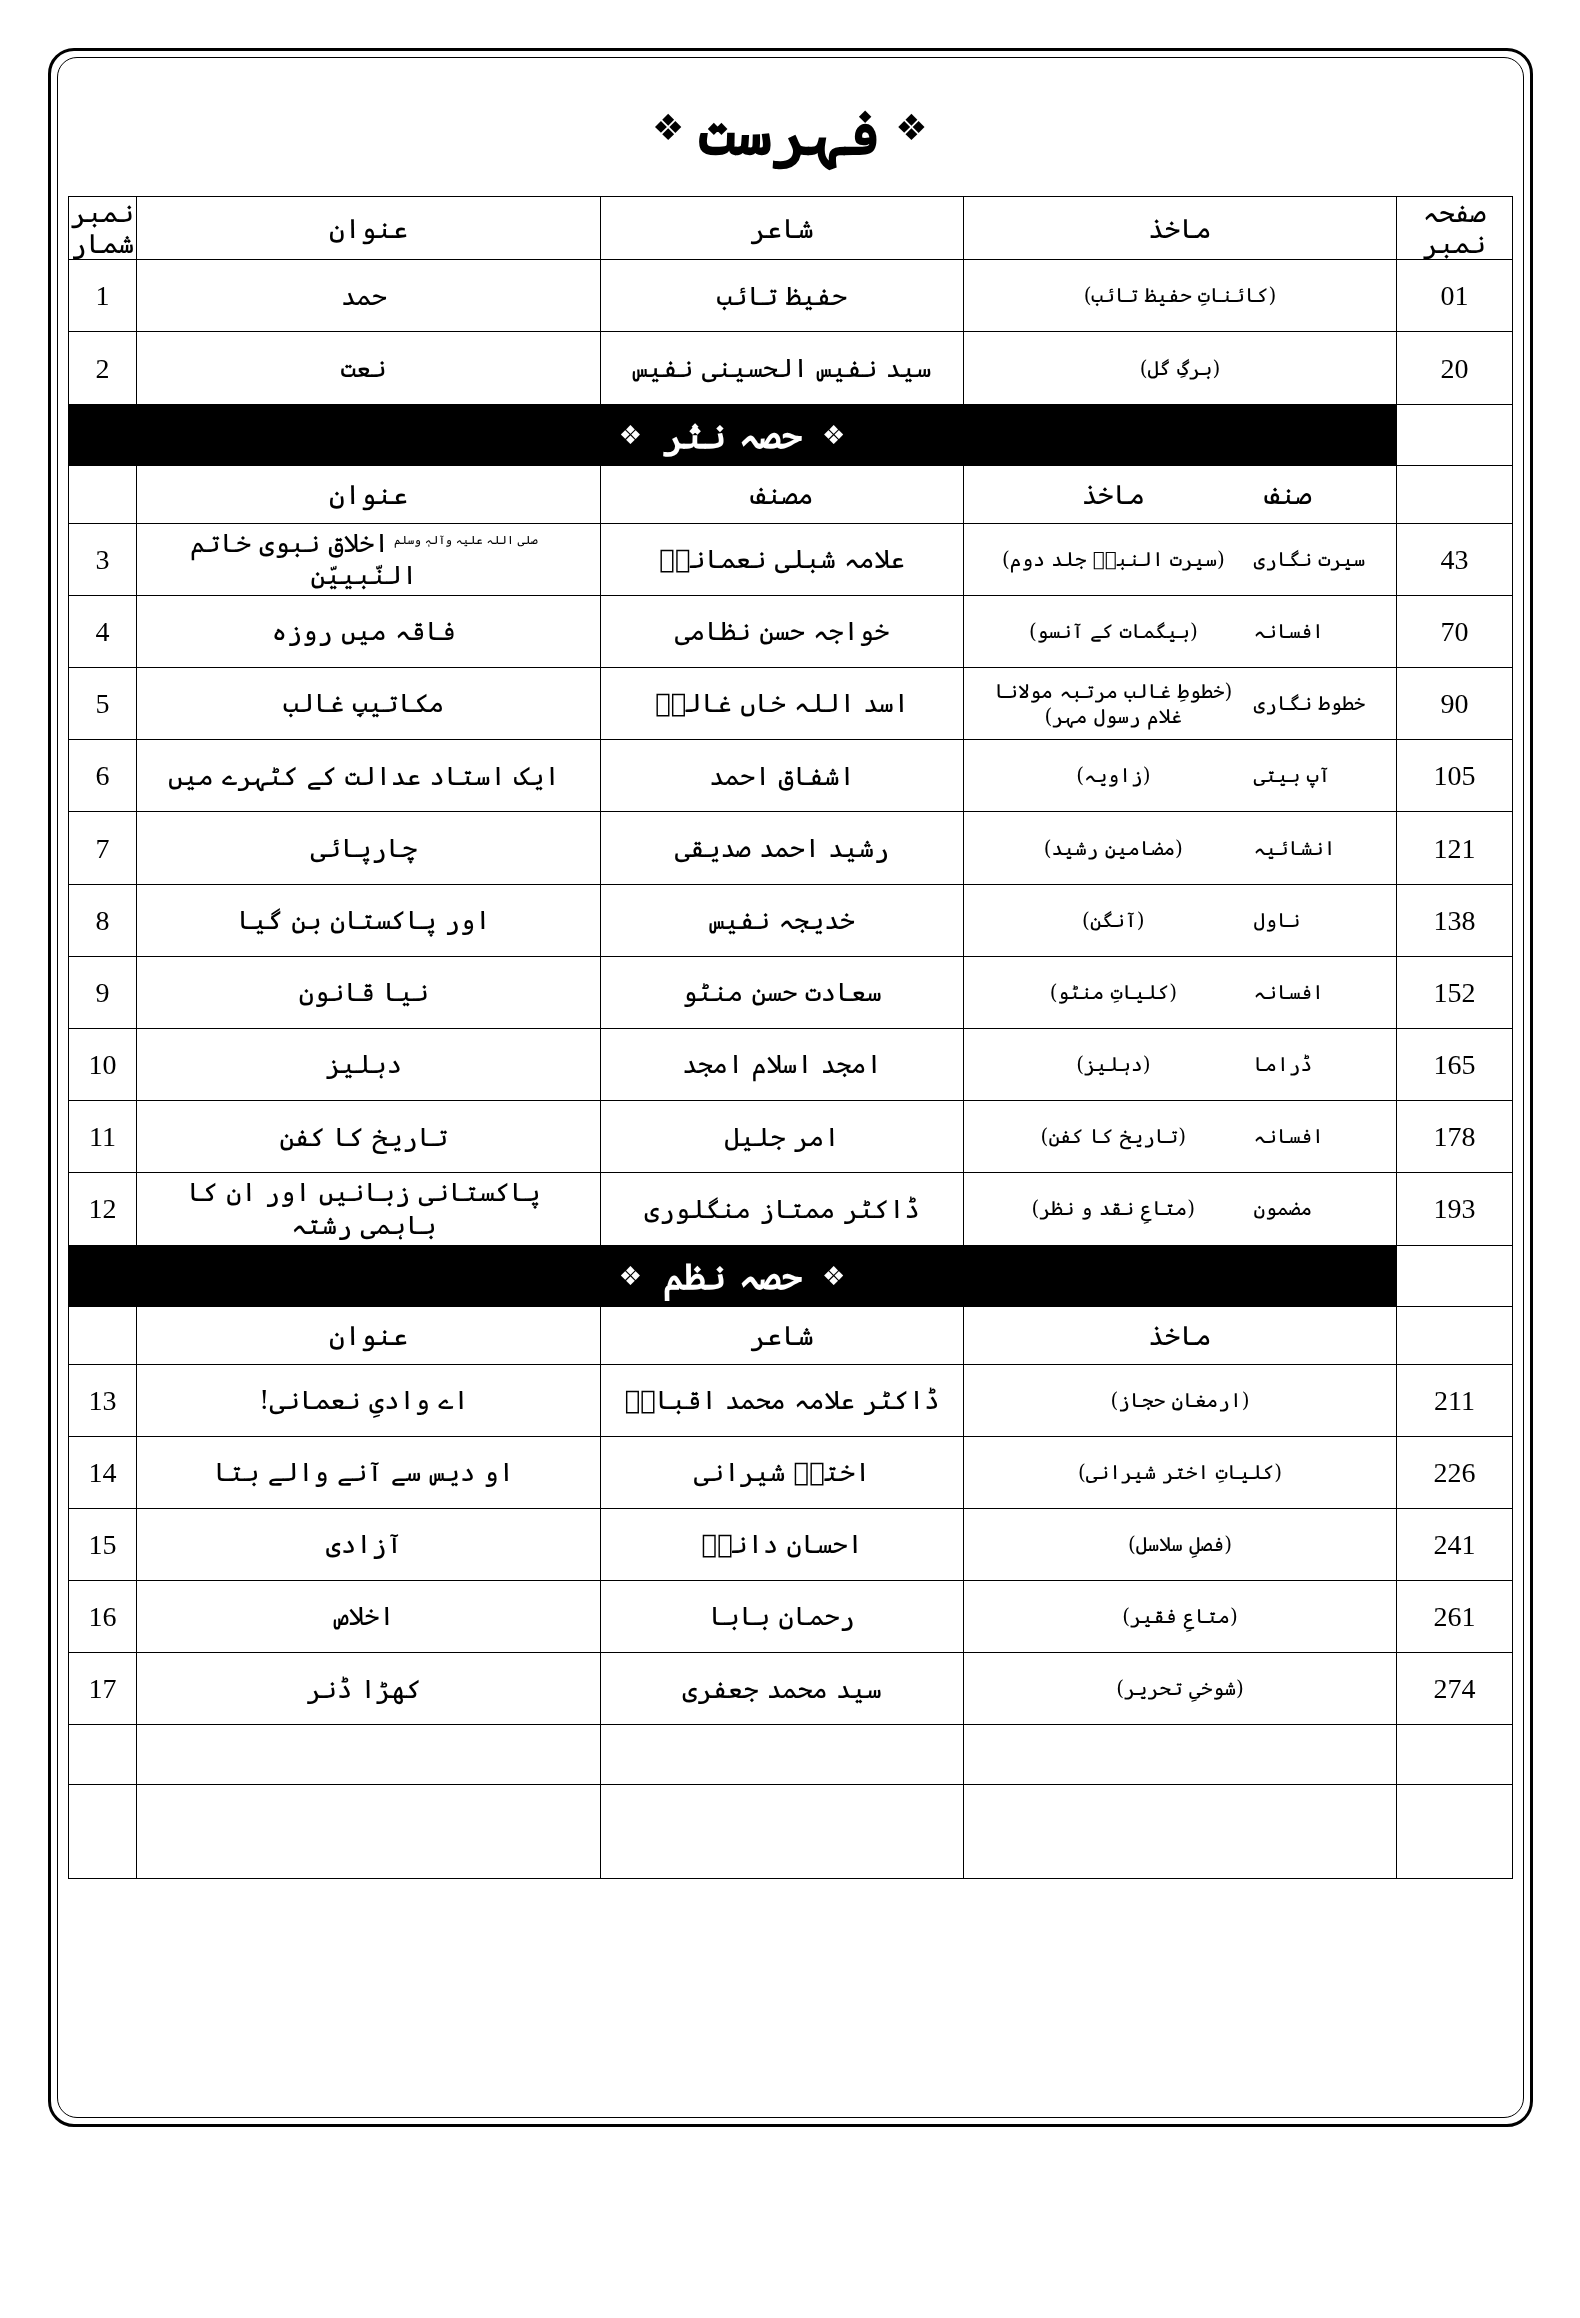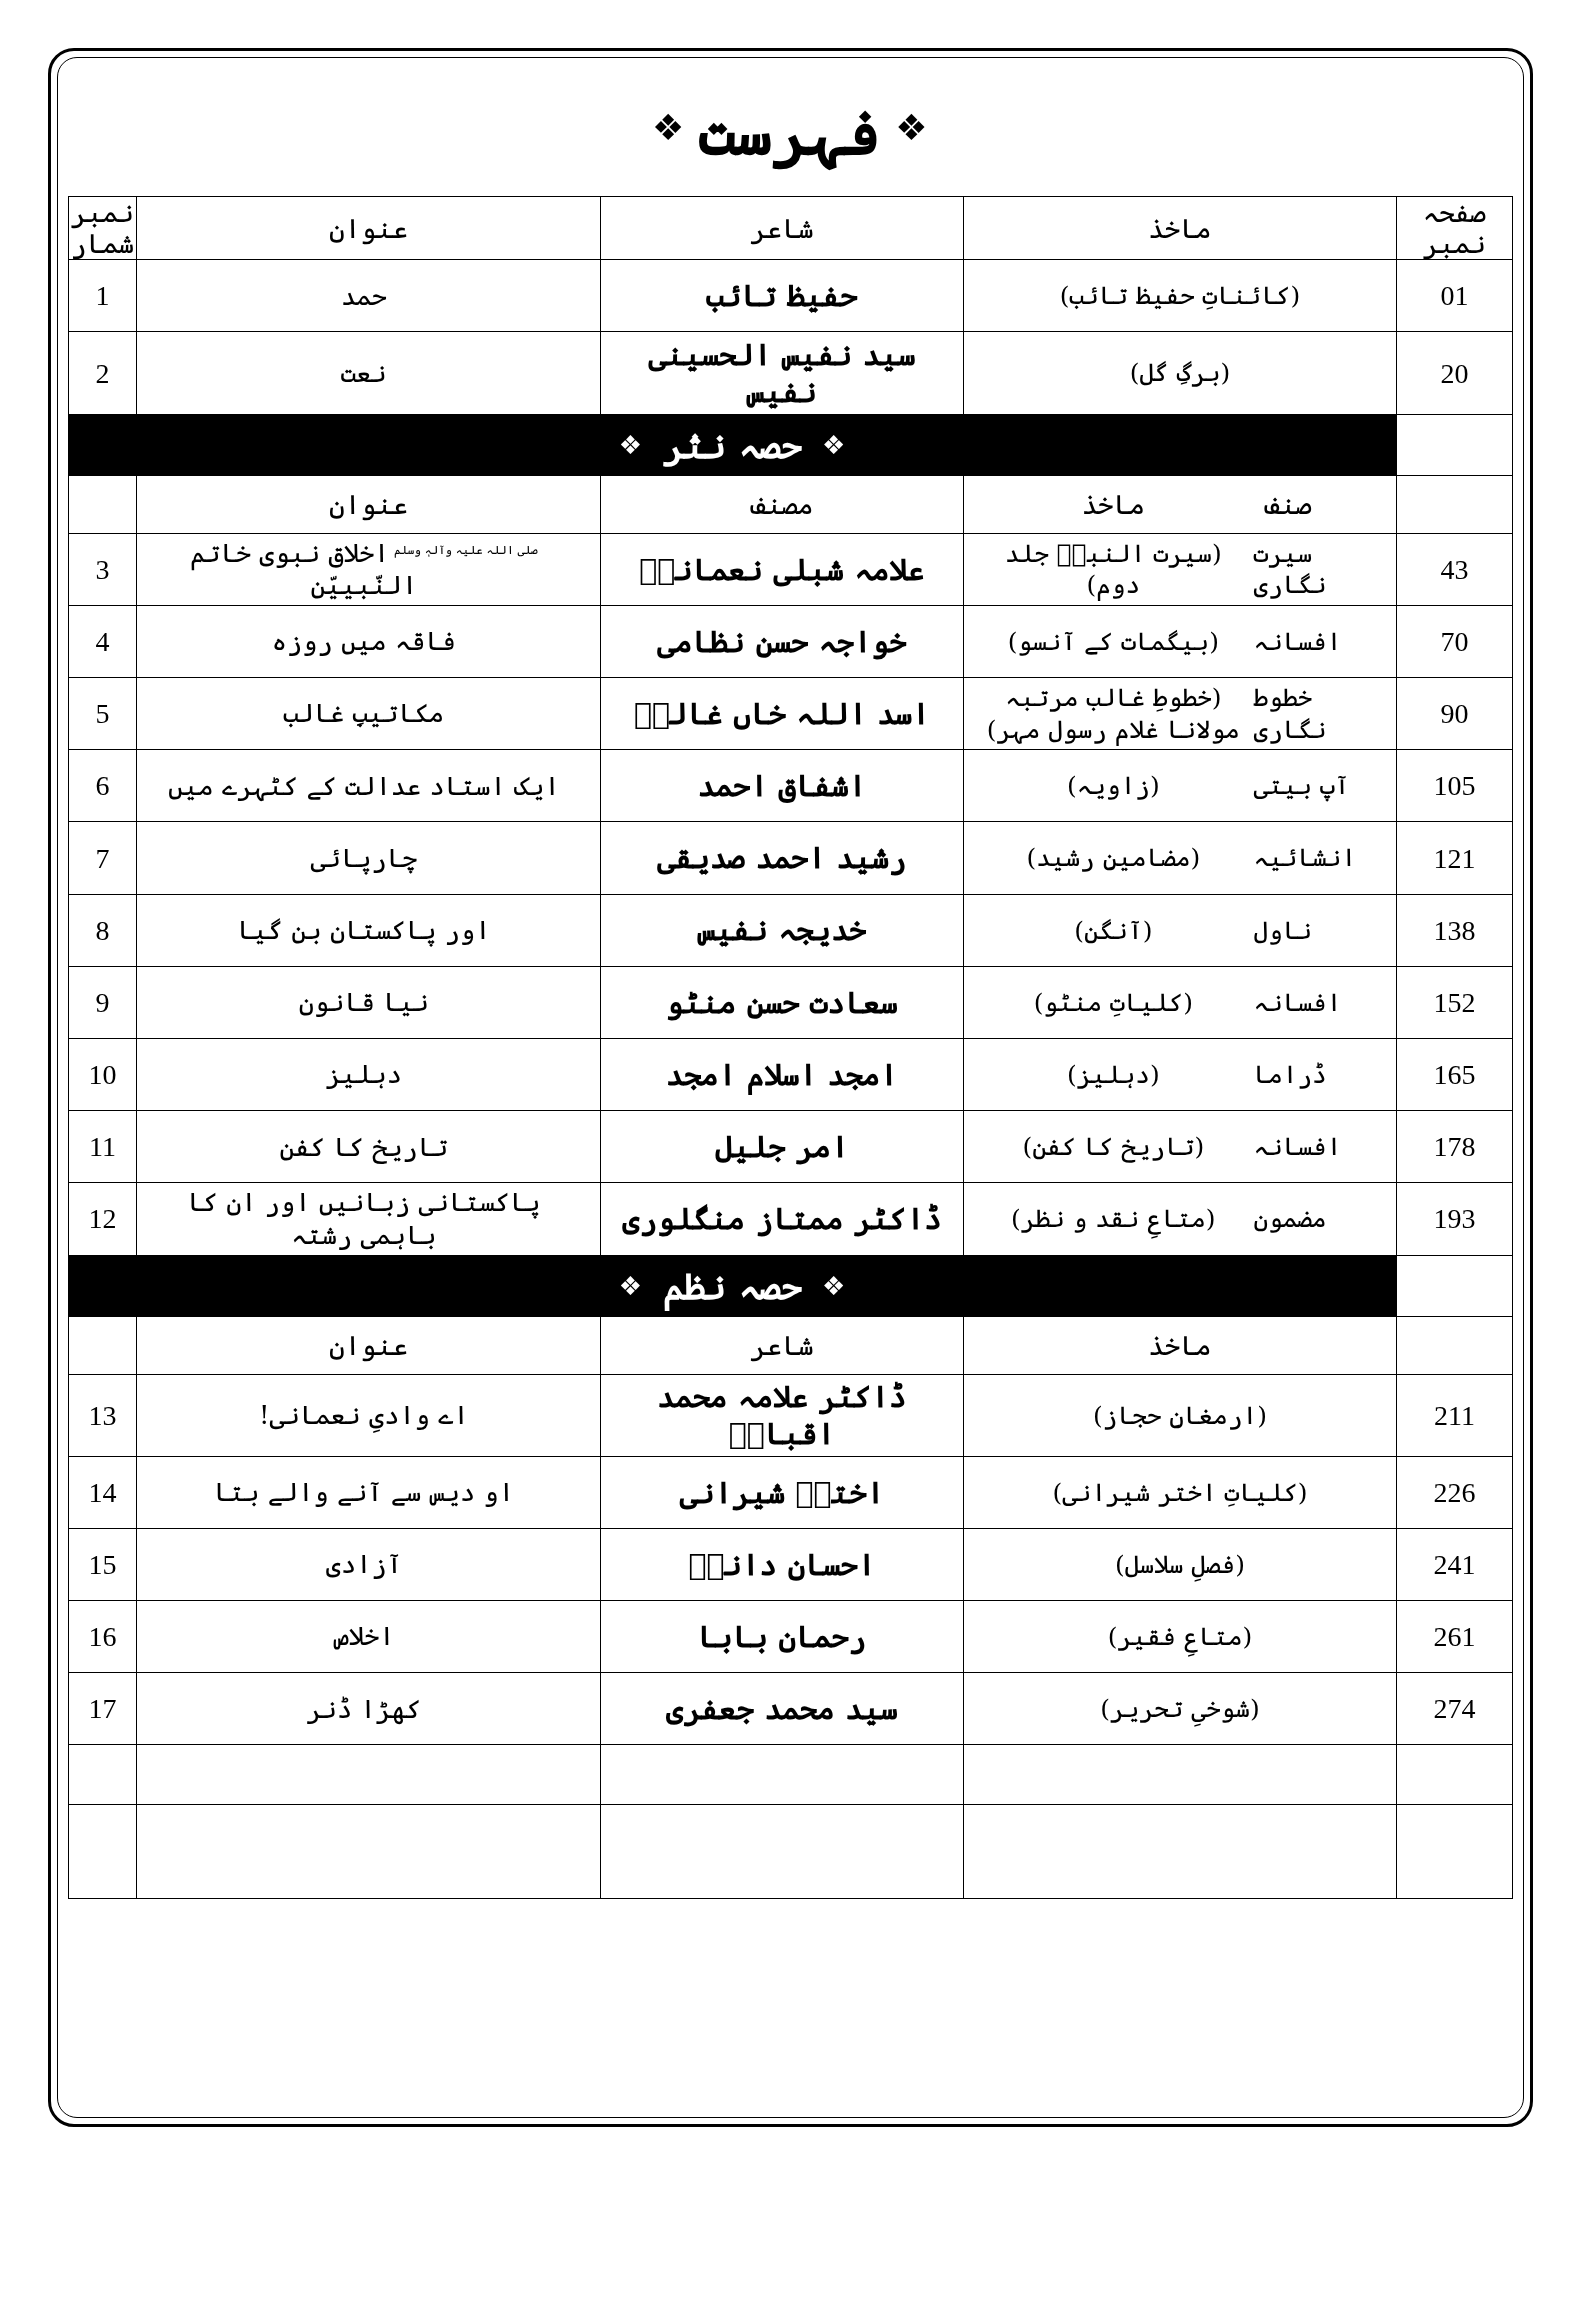--- a/index.html
+++ b/index.html
@@ -107,26 +107,26 @@
     height: 65px;
     font-size: 25.5px;
     font-family: "DejaVu Serif", serif;
     line-height: 1.25;
     padding: 3.1px 10.8px !important;
   }
   .num-cell { font-family: "Liberation Serif", serif; font-size: 28px; }
   .page-cell { font-family: "Liberation Serif", serif; font-size: 28px; }
 
   .title-cell { text-align: right; padding-right: 20px !important; font-size: 26px; }
-  .author-cell { text-align: center; font-size: 30px; font-weight: bold; }
+  .author-cell { text-align: center; font-size: 26px; }
 
   
   .src-cell {
     text-align: center;
-    font-size: 25px;
+    font-size: 20px;
   }
   .src-flex {
     display: flex;
     flex-direction: row-reverse;
     align-items: center;
     justify-content: space-between;
     gap: 9.3px;
     padding: 0 7.7px;
   }
   .src-flex .maakhaz { flex: 1 1 auto; text-align: center; }

